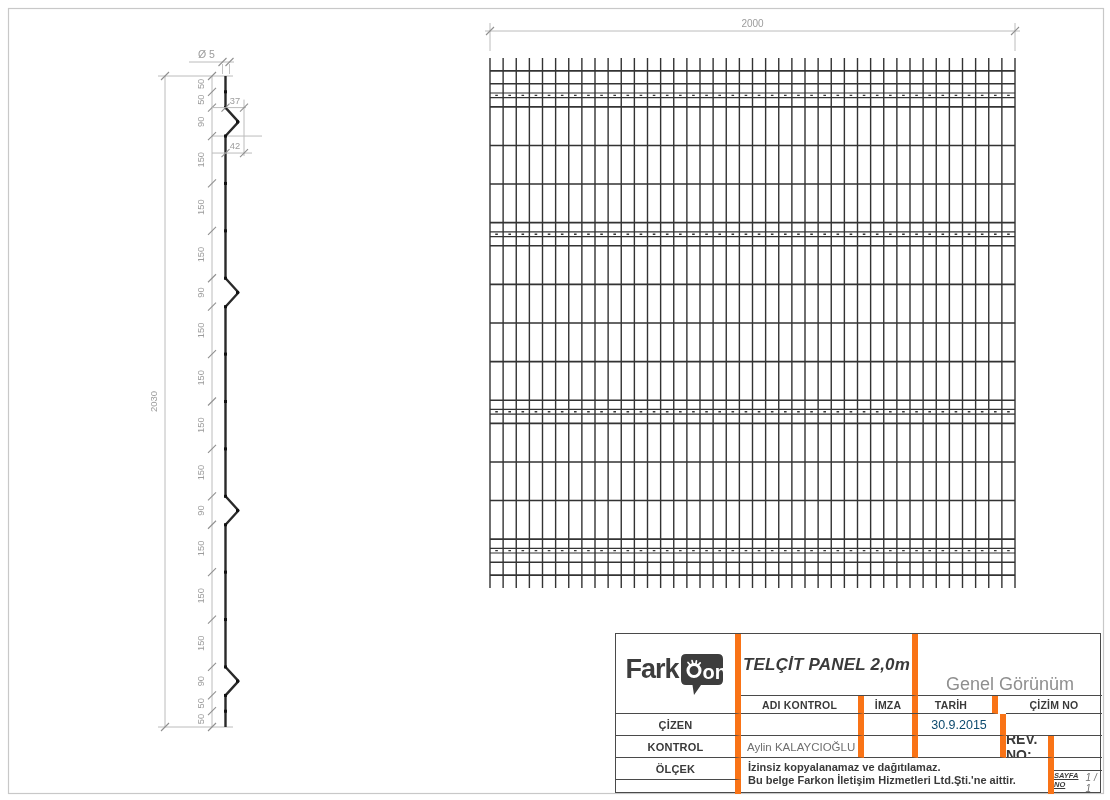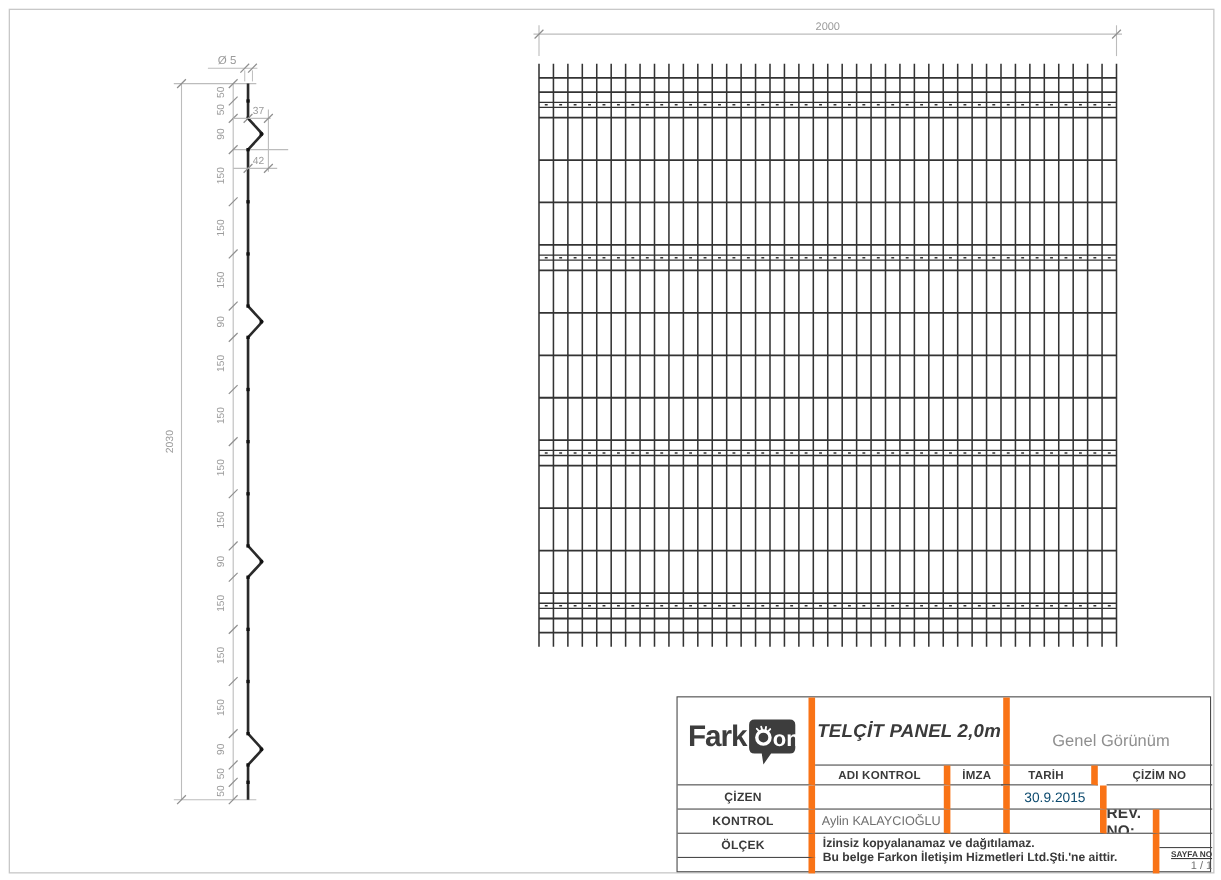--- a/index.html
+++ b/index.html
@@ -13,26 +13,26 @@
       border:1.5px solid #4a4a4a;box-sizing:border-box;background:#fff;}
   .cell{position:absolute;box-sizing:border-box;color:#3a3a3a;overflow:hidden;}
   .br{border-right:6px solid #f97316;}
   .bb{border-bottom:1px solid #4a4a4a;}
   .cent{display:flex;align-items:center;justify-content:center;text-align:center;}
   .hdr{font-weight:bold;font-size:10.5px;letter-spacing:.2px;}
   .rowlab{font-weight:bold;font-size:11px;letter-spacing:.2px;}
   .val{color:#0c4a6e;font-size:12.5px;}
   .title-cell{font-weight:bold;font-size:17px;letter-spacing:.2px;}
   .genel{display:flex;align-items:flex-end;justify-content:center;
-         color:#8f8f8f;font-size:15px;padding-bottom:13px;}
+         color:#8f8f8f;font-size:18px;padding-bottom:0;}
   .kadi{display:flex;align-items:center;padding-left:6px;color:#6f6f6f;font-size:11.5px;}
   .revno{display:flex;align-items:center;justify-content:flex-end;
          padding-right:2px;font-weight:bold;font-size:14px;}
   .copy{padding:3px 0 0 7px;font-weight:bold;font-size:11px;line-height:13px;}
-  .sayfa{display:flex;flex-direction:column;align-items:flex-end;justify-content:center;}
+  .sayfa{display:flex;flex-direction:row;align-items:flex-start;justify-content:center;font-style:italic;}
   .sayfa .lab{font-weight:bold;font-size:7.5px;text-decoration:underline;}
   .sayfa .num{color:#6f6f6f;font-size:10px;margin-top:1px;}
   
   .logocell{display:flex;align-items:center;justify-content:center;}
   .logo{display:flex;align-items:flex-start;}
   .logo .word{font-weight:bold;font-size:27px;letter-spacing:-1px;color:#3d3d3d;
               line-height:34px;margin-right:1px;}
 </style>
 </head>
 <body>

